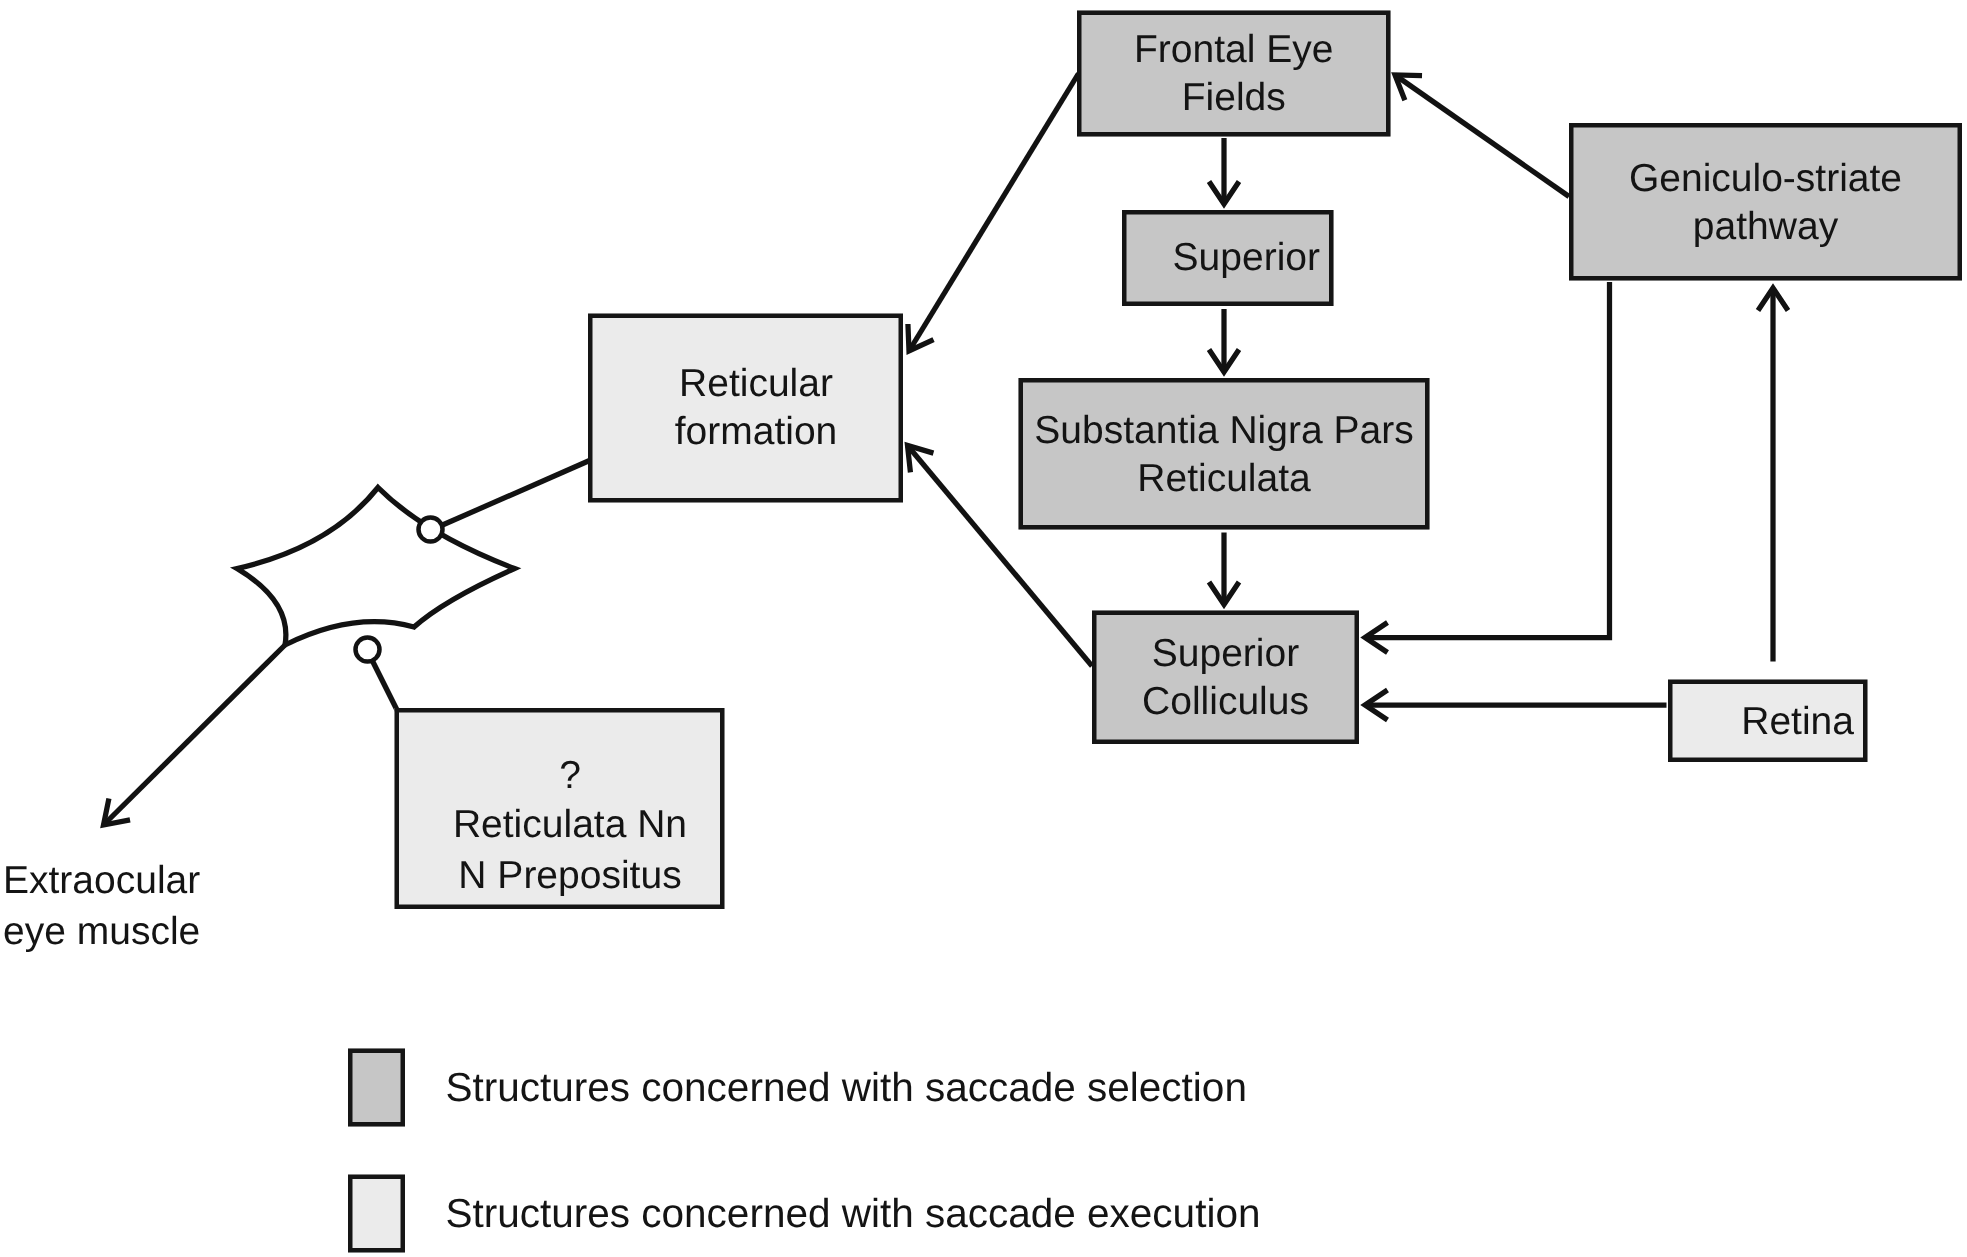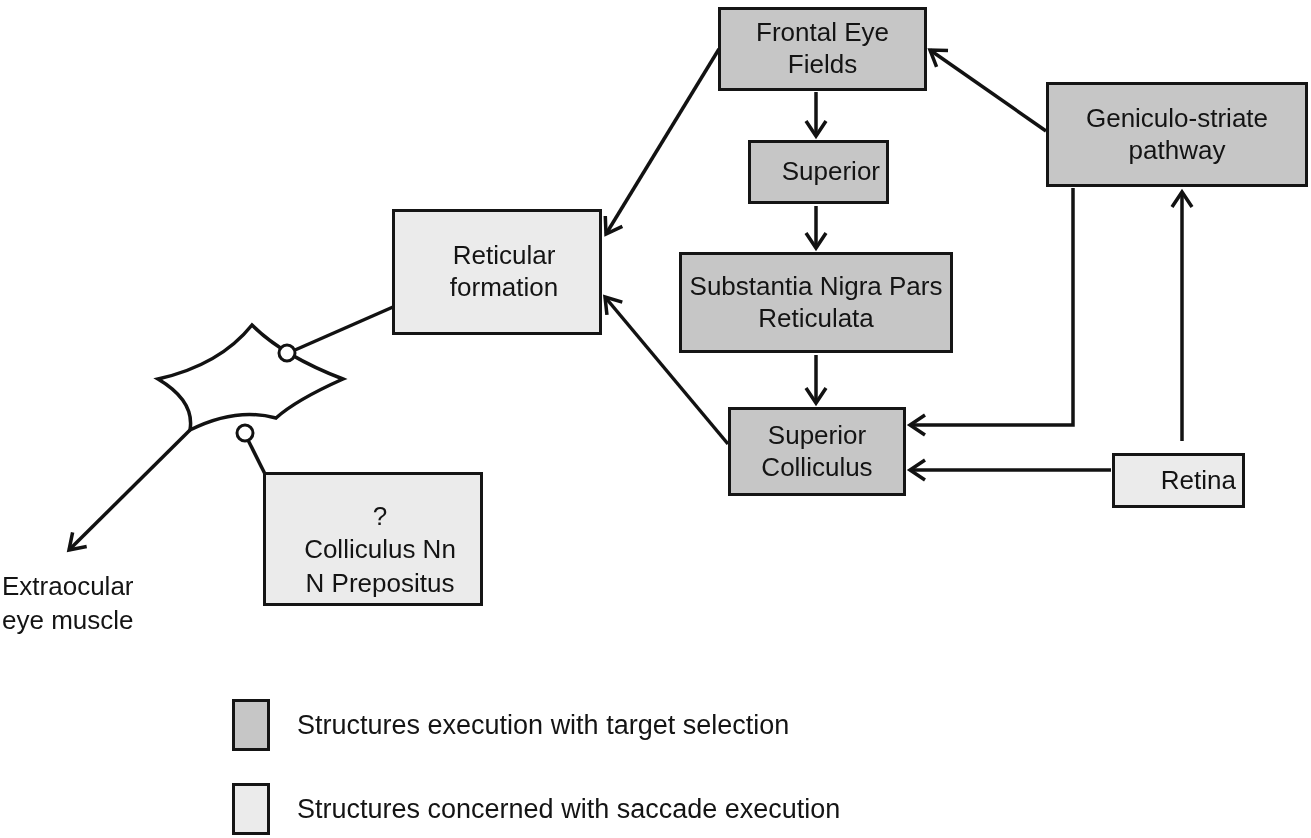--- a/index.html
+++ b/index.html
@@ -96,31 +96,31 @@
     <span>Geniculo-striate pathway</span>
   </div>
   <div class="node light node-retina">
     <span>Retina</span>
   </div>
   <div class="node light node-rf">
     <span>Reticular formation</span>
   </div>
   <div class="node light node-vestibular">
     <span>?</span>
-    <span>Colliculus Nn</span>
+    <span>Reticulata Nn</span>
     <span>N Prepositus</span>
   </div>
 
   <div class="float-label">
     <div>Extraocular</div>
     <div>eye muscle</div>
   </div>
 
   <div class="legend-row legend-row-1">
     <div class="swatch dark"></div>
-    <span class="legend-label">Structures execution with target selection</span>
+    <span class="legend-label">Structures concerned with saccade selection</span>
   </div>
   <div class="legend-row legend-row-2">
     <div class="swatch light"></div>
     <span class="legend-label">Structures concerned with saccade execution</span>
   </div>
 
 </div>
 
 </body></html>

